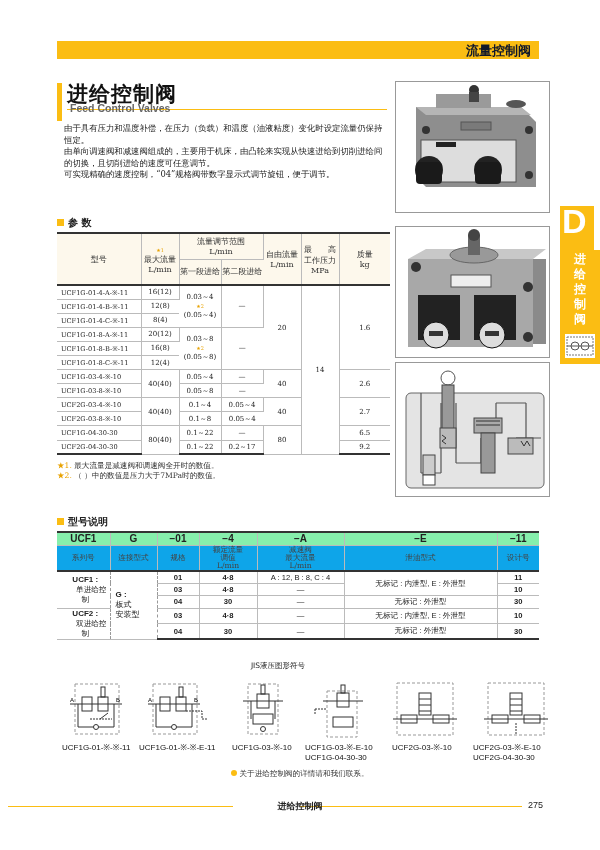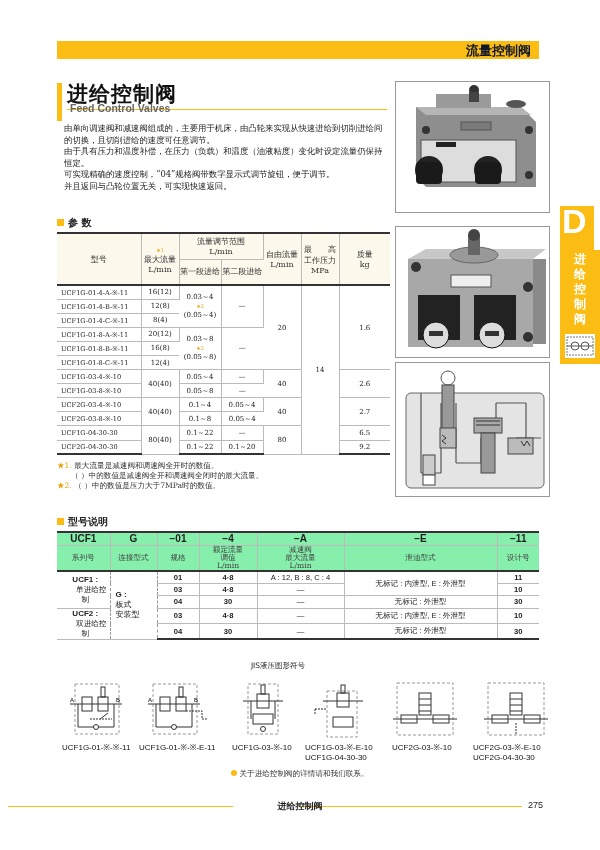--- a/index.html
+++ b/index.html
@@ -42,21 +42,21 @@
   .params th, .params td { border-left: none; border-right: 1px solid #bbb; }
   .params tr > *:last-child { border-right: none; }
   .star { color: #e8a200; font-size: 5px; }
 
   .notes { position: absolute; left: 57px; top: 461px; font-size: 7.6px; line-height: 10px; color: #333; }
   .notes .star2 { color: #e8a200; }
 
   .mtable { position: absolute; left: 57px; top: 531px; width: 482px; font-size: 7px; }
   .mtable th, .mtable td { padding: 0; text-align: center; font-weight: normal; }
   .mtable .codes th { background: #86efac; border-top: 2px solid #333; font-family: "Liberation Sans", sans-serif; font-weight: bold; font-size: 10px; height: 13px; border-right: 1px solid #bbb; }
-  .mtable .labels th { background: #86efac; font-size: 7.6px; color: #444; height: 26px; border-top: 1px solid #bbb; border-bottom: 2px solid #333; border-right: 1px solid #bbb; line-height: 8px; }
+  .mtable .labels th { background: #0ea5e9; font-size: 7.6px; color: #444; height: 26px; border-top: 1px solid #bbb; border-bottom: 2px solid #333; border-right: 1px solid #bbb; line-height: 8px; }
   .mtable tr > *:last-child { border-right: none; }
   .mtable td { border-bottom: 1px solid #bbb; border-right: 1px solid #bbb; height: 12.4px; font-family: "Liberation Sans", sans-serif; font-size: 7.6px; }
   .mtable tbody tr:last-child td { border-bottom: 2px solid #333; }
   .mtable .dotted { border-right: 1px dashed #999; }
   .mtable .series { text-align: center; padding-left: 4px; line-height: 10px; font-size: 8px; }
   .mtable .series .sub { padding-left: 12px; font-family: "DejaVu Serif", serif; font-size: 7.6px; }
   .mtable .conn { text-align: left; padding-left: 5px; font-size: 8px; line-height: 10px; }
   .mtable .bold { font-weight: bold; }
 
   .jis-title { position: absolute; left: 0; width: 556px; top: 661px; text-align: center; font-family: "DejaVu Sans", sans-serif; font-size: 7.5px; color: #222; }
@@ -78,24 +78,23 @@
 </div>
 
 <div class="title-block">
   <div class="title-accent"></div>
   <div class="title-cn">进给控制阀</div>
   <div class="title-rule"></div>
   <div class="title-en">Feed Control Valves</div>
 </div>
 
 <div class="desc">
+  <p>由于具有压力和温度补偿，在压力（负载）和温度（油液粘度）变化时设定流量仍保持恒定。</p>
   <p>由单向调速阀和减速阀组成的，主要用于机床，由凸轮来实现从快速进给到切削进给间的切换，且切削进给的速度可任意调节。</p>
-  <p>由于具有压力和温度补偿，在压力（负载）和温度（油液粘度）变化时设定流量仍保持恒定。</p>
   <p>可实现精确的速度控制，“04”规格阀带数字显示式调节旋钮，便于调节。</p>
-  <p>并且返回与凸轮位置无关，可实现快速返回。</p>
 </div>
 
 <div class="photo photo1">
   <svg width="155" height="132" viewBox="0 0 155 132">
     <polygon points="20,25 125,25 140,40 140,105 30,105 20,95" fill="#8e8e8e"></polygon>
     <polygon points="20,25 125,25 135,33 30,33" fill="#b5b5b5"></polygon>
     <rect x="40" y="12" width="55" height="14" fill="#9a9a9a"></rect>
     <circle cx="78" cy="8" r="5" fill="#333"></circle>
     <rect x="73" y="10" width="10" height="10" fill="#444"></rect>
     <ellipse cx="120" cy="22" rx="10" ry="4" fill="#555"></ellipse>
@@ -255,29 +254,28 @@
       <td class="model">UCF1G-04-30-30</td>
       <td rowspan="2">80(40)</td>
       <td>0.1～22</td>
       <td>—</td>
       <td rowspan="2">80</td>
       <td>6.5</td>
     </tr>
     <tr>
       <td class="model">UCF2G-04-30-30</td>
       <td>0.1～22</td>
-      <td>0.1～20</td>
+      <td>0.2～17</td>
       <td>9.2</td>
     </tr>
   </tbody>
 </table>
 
 <div class="notes">
   <div><span class="star2">★1.</span> <span>最大流量是减速阀和调速阀全开时的数值。</span></div>
-  <div style="padding-left:14px"><span>（ ）中的数值是减速阀全开和调速阀全闭时的最大流量。</span></div>
   <div><span class="star2">★2.</span> <span>（ ）中的数值是压力大于7MPa时的数值。</span></div>
 </div>
 
 <div class="section-h" style="left:57px; top:515px;">
   <span class="sq"></span><span>型号说明</span>
 </div>
 
 <table class="mtable">
   <colgroup>
     <col style="width:53px">

